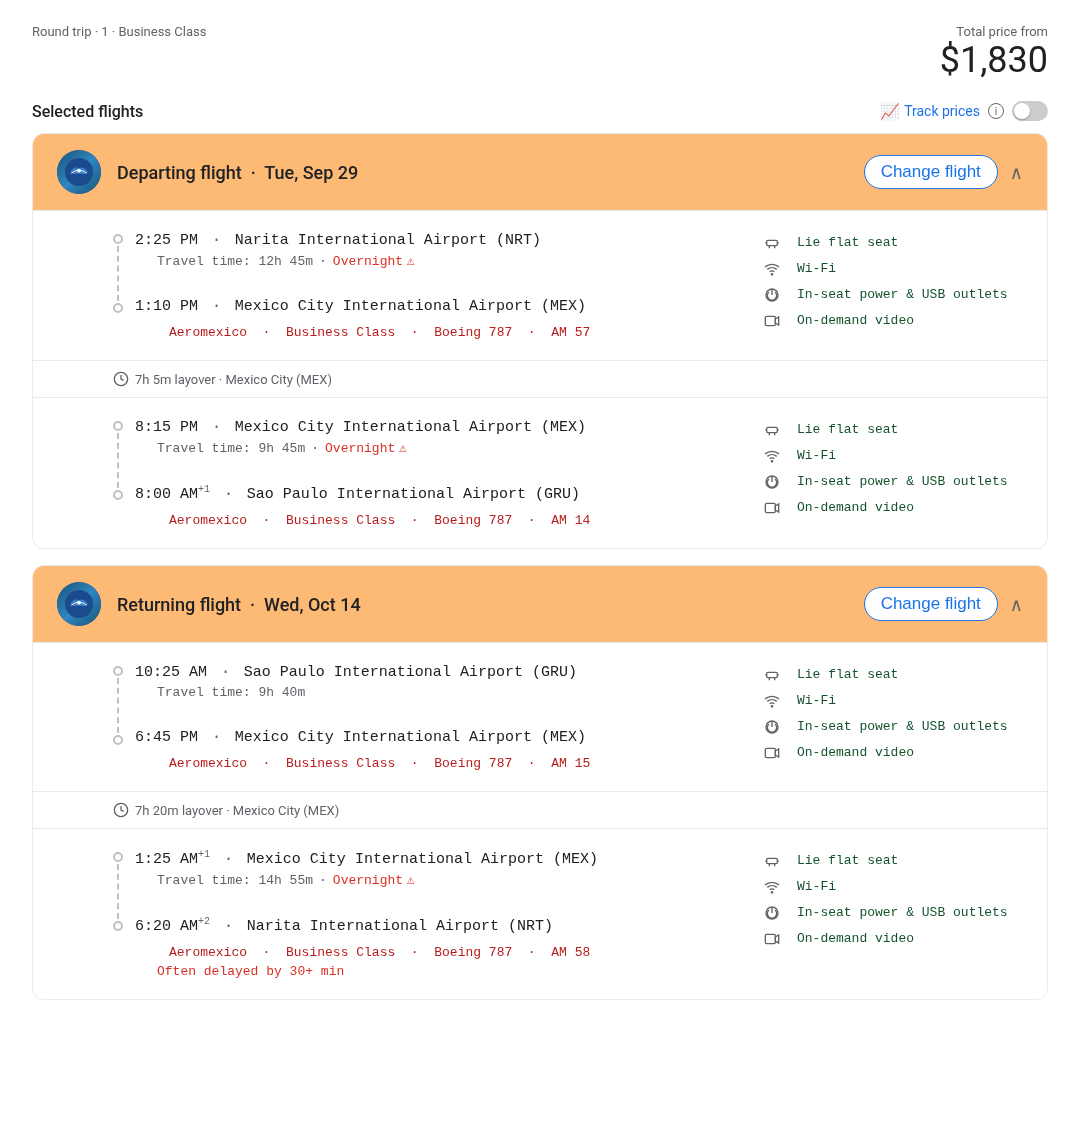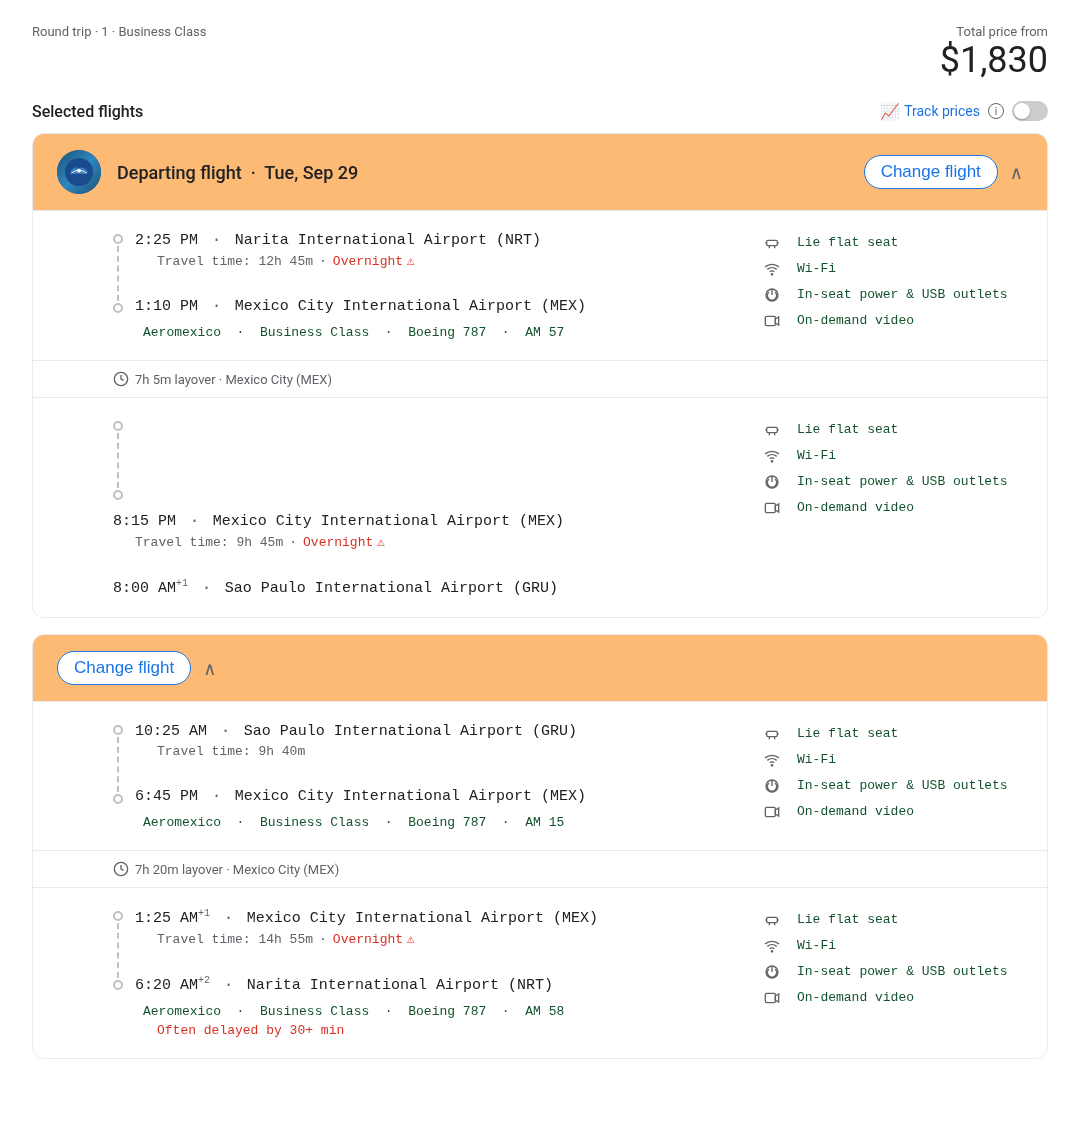--- a/index.html
+++ b/index.html
@@ -76,21 +76,21 @@
     .segment { padding: 20px 24px 20px 80px; border-top: 1px solid #e8eaed; font-family: Liberation Mono, monospace; }
     .segment-content { display: flex; justify-content: space-between; }
     .segment-left { flex: 1; }
     .segment-right { width: 260px; }
     .stop-indicator { display: flex; flex-direction: column; align-items: center; padding-top: 3px; }
     .stop-circle { width: 10px; height: 10px; border-radius: 50%; border: 2px solid #bdc1c6; background: #fff; flex-shrink: 0; }
     .stop-time { font-size: 15px; font-weight: 400; color: #202124; }
     .stop-airport { font-size: 15px; color: #202124; }
     .travel-time-row { font-size: 13px; color: #5f6368; margin: 4px 0 4px 22px; display: flex; align-items: center; gap: 6px; }
     .overnight-badge { color: #d93025; font-size: 13px; font-weight: 500; display: flex; align-items: center; gap: 4px; }
-    .flight-info-row { font-size: 13px; color: #14532d; margin-top: 10px; margin-left: 8px; }
+    .flight-info-row { font-size: 13px; color: #b91c1c; margin-top: 10px; margin-left: 34px; }
 
     .amenities { display: flex; flex-direction: column; gap: 6px; padding-top: 4px; }
     .amenity-item { display: flex; gap: 16px; font-size: 13px; color: #14532d; }
     .amenity-icon { font-size: 14px; color: #5f6368; width: 18px; text-align: center; }
 
     
     .layover-row {
       display: flex; align-items: center;
       padding: 10px 24px 10px 80px;
       border-top: 1px solid #e8eaed;
@@ -230,21 +230,21 @@
       <div class="layover-row">
         <svg width="16" height="16" viewBox="0 0 24 24" fill="none" stroke="#5f6368" stroke-width="2">
           <circle cx="12" cy="12" r="10"></circle>
           <polyline points="12 6 12 12 16 14"></polyline>
         </svg>
         <span>7h 5m layover · Mexico City (MEX)</span>
       </div>
       <div class="segment">
       <div class="segment-content">
         <div class="segment-left">
-          <div style="display:flex; align-items:flex-start; gap:12px;flex-direction:column;">
+          <div style="display:flex; align-items:flex-start; gap:12px;">
             <div class="stop-indicator">
               <div class="stop-circle"></div>
               <div style="width:2px; background: transparent; min-height:55px; border-left: 2px dashed #bdc1c6; margin: 2px 0;"></div>
               <div class="stop-circle"></div>
             </div>
             <div style="flex:1;">
               <div style="margin-bottom:2px;">
                 <span class="stop-time">8:15 PM</span>
                 <span style="margin: 0 4px; color:#5f6368;">·</span>
                 <span class="stop-airport">Mexico City International Airport (MEX)</span>
@@ -257,20 +257,23 @@
         Overnight
         <span style="color:#d93025;">⚠</span>
       </span>
 
               </div>
               <div style="margin-top:28px;">
                 <span class="stop-time">8:00 AM<sup style="font-size:10px;color:#5f6368">+1</sup></span>
                 <span style="margin: 0 4px; color:#5f6368;">·</span>
                 <span class="stop-airport">Sao Paulo International Airport (GRU)</span>
               </div>
+              <div class="flight-info-row">
+                Aeromexico &nbsp;·&nbsp; Business Class &nbsp;·&nbsp; Boeing 787 &nbsp;·&nbsp; AM 14
+              </div>
 
             </div>
           </div>
         </div>
         <div class="segment-right">
           <div class="amenities">
 
       <div class="amenity-item">
         <span class="amenity-icon"><svg width="16" height="16" viewBox="0 0 24 24" fill="none" stroke="#5f6368" stroke-width="2">
                     <rect x="4" y="8" width="16" height="8" rx="2"></rect>
@@ -306,20 +309,33 @@
         <span>On-demand video</span>
       </div>
 
           </div>
         </div>
       </div>
     </div>
     </div>
     <div class="flight-card">
       <div class="flight-header">
+    <div class="flight-header-left">
+      <div class="airline-logo">
+        <div class="airline-logo-inner">
+          <svg width="28" height="28" viewBox="0 0 44 44" fill="none">
+            <circle cx="22" cy="22" r="22" fill="#1a4b8c"></circle>
+            <path d="M8 22 Q14 12 22 16 Q30 12 36 22 Q30 28 22 24 Q14 28 8 22Z" fill="#4a90d9" opacity="0.7"></path>
+            <path d="M10 24 Q18 18 22 20 Q26 18 34 24" stroke="#ffffff" stroke-width="1.5" fill="none"></path>
+            <circle cx="22" cy="20" r="3" fill="#ffffff" opacity="0.9"></circle>
+          </svg>
+        </div>
+      </div>
+      <div class="flight-header-title">Returning flight &nbsp;·&nbsp; Wed, Oct 14</div>
+    </div>
     <div class="flight-header-right">
       <button class="change-flight-btn">Change flight</button>
       <span class="collapse-icon">∧</span>
     </div>
   </div>
       <div class="segment">
       <div class="segment-content">
         <div class="segment-left">
           <div style="display:flex; align-items:flex-start; gap:12px;">
             <div class="stop-indicator">

